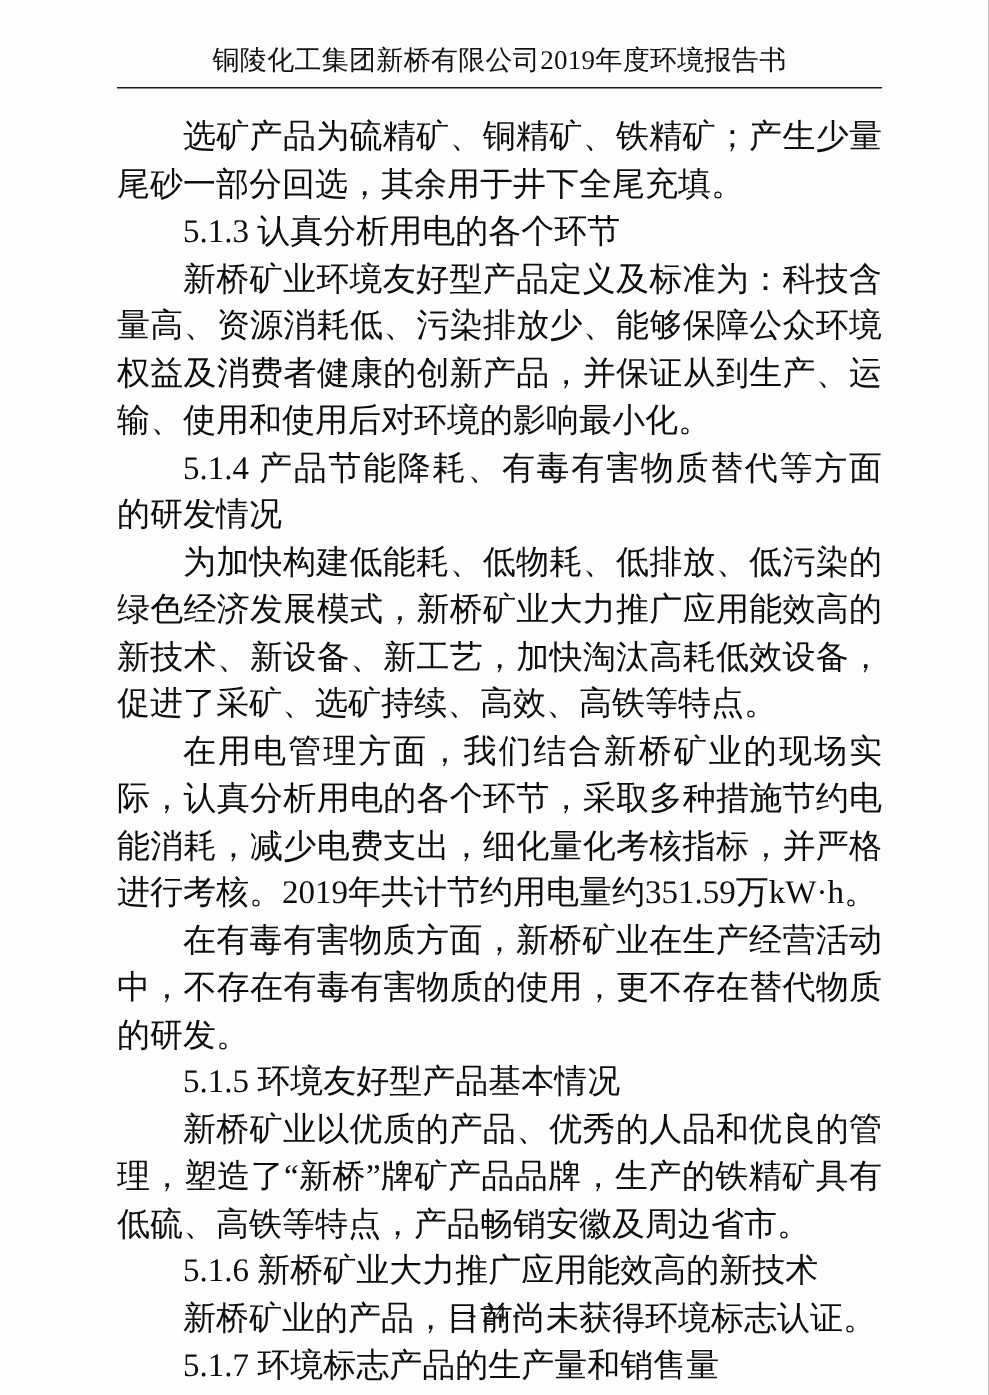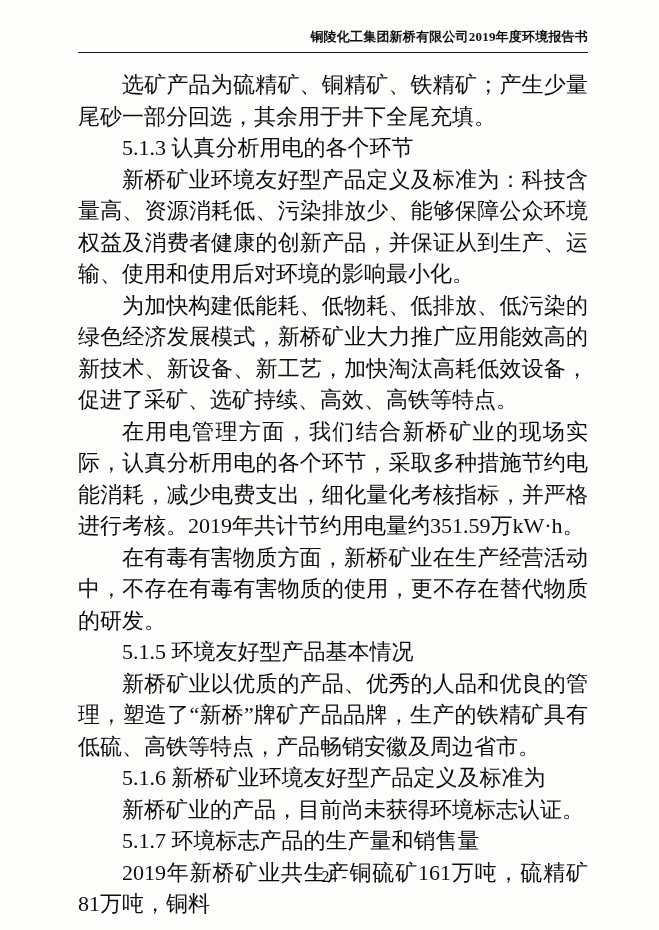--- a/index.html
+++ b/index.html
@@ -18,23 +18,23 @@
     box-sizing: border-box;
     overflow: hidden;
   }
   .page-inner {
     position: absolute;
     left: 78px;
     top: 28px;
     width: 510px;
   }
   .header {
-    text-align: right;
-    font-size: 13px;
-    font-weight: bold;
+    text-align: center;
+    font-size: 18px;
+    font-weight: normal;
     letter-spacing: 0.2px;
     color: #111;
     padding-bottom: 6px;
     white-space: nowrap;
   }
   .header-rule {
     border-bottom: 1.3px solid #1a1a1a;
     width: 100%;
     margin-bottom: 16px;
   }
@@ -64,25 +64,26 @@
 <body>
 
 <div class="page">
   <div class="page-inner">
     <div class="header">铜陵化工集团新桥有限公司2019年度环境报告书</div>
     <div class="header-rule"></div>
     <div class="body-text">
       <p class="para">选矿产品为硫精矿、铜精矿、铁精矿；产生少量尾砂一部分回选，其余用于井下全尾充填。</p>
       <p class="para">5.1.3 认真分析用电的各个环节</p>
       <p class="para">新桥矿业环境友好型产品定义及标准为：科技含量高、资源消耗低、污染排放少、能够保障公众环境权益及消费者健康的创新产品，并保证从到生产、运输、使用和使用后对环境的影响最小化。</p>
+      <p class="para">5.1.4 产品节能降耗、有毒有害物质替代等方面的研发情况</p>
       <p class="para">为加快构建低能耗、低物耗、低排放、低污染的绿色经济发展模式，新桥矿业大力推广应用能效高的新技术、新设备、新工艺，加快淘汰高耗低效设备，促进了采矿、选矿持续、高效、高铁等特点。</p>
       <p class="para">在用电管理方面，我们结合新桥矿业的现场实际，认真分析用电的各个环节，采取多种措施节约电能消耗，减少电费支出，细化量化考核指标，并严格进行考核。2019年共计节约用电量约351.59万kW·h。</p>
       <p class="para">在有毒有害物质方面，新桥矿业在生产经营活动中，不存在有毒有害物质的使用，更不存在替代物质的研发。</p>
       <p class="para">5.1.5 环境友好型产品基本情况</p>
       <p class="para">新桥矿业以优质的产品、优秀的人品和优良的管理，塑造了“新桥”牌矿产品品牌，生产的铁精矿具有低硫、高铁等特点，产品畅销安徽及周边省市。</p>
-      <p class="para">5.1.6 新桥矿业环境友好型产品定义及标准为</p>
+      <p class="para">5.1.6 新桥矿业大力推广应用能效高的新技术</p>
       <p class="para">新桥矿业的产品，目前尚未获得环境标志认证。</p>
       <p class="para">5.1.7 环境标志产品的生产量和销售量</p>
       <p class="para">2019年新桥矿业共生产铜硫矿161万吨，硫精矿81万吨，铜料</p>
     </div>
   </div>
   <div class="footer">- 24 -</div>
 </div>
 
 </body></html>

